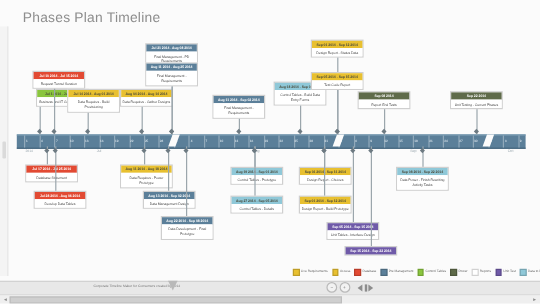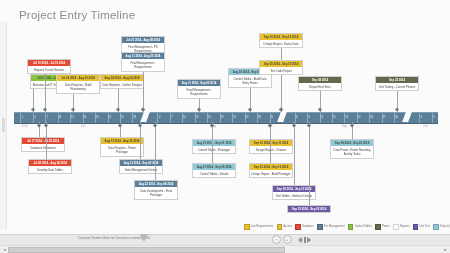--- a/index.html
+++ b/index.html
@@ -136,21 +136,21 @@
 
   
   .leftrail{position:absolute;left:0;top:22px;width:6px;height:208px;background:#f4f4f4;border-right:1px solid #e6e6e6;}
   .leftrail .grip{position:absolute;left:1.5px;top:96px;width:3px;height:14px;background:#dadada;border-radius:1px;}
 </style>
 </head>
 <body>
 
 <div id="app">
 
-  <div class="title">Project Entry Timeline</div>
+  <div class="title">Phases Plan Timeline</div>
 
   <div class="leftrail">
     <div class="grip"></div>
   </div>
 
   <div class="canvas" id="canvas"></div>
 
   <div class="legend" id="legend">
       <div class="li">
         <span class="sw" style="background: rgb(232, 192, 48);"></span>

